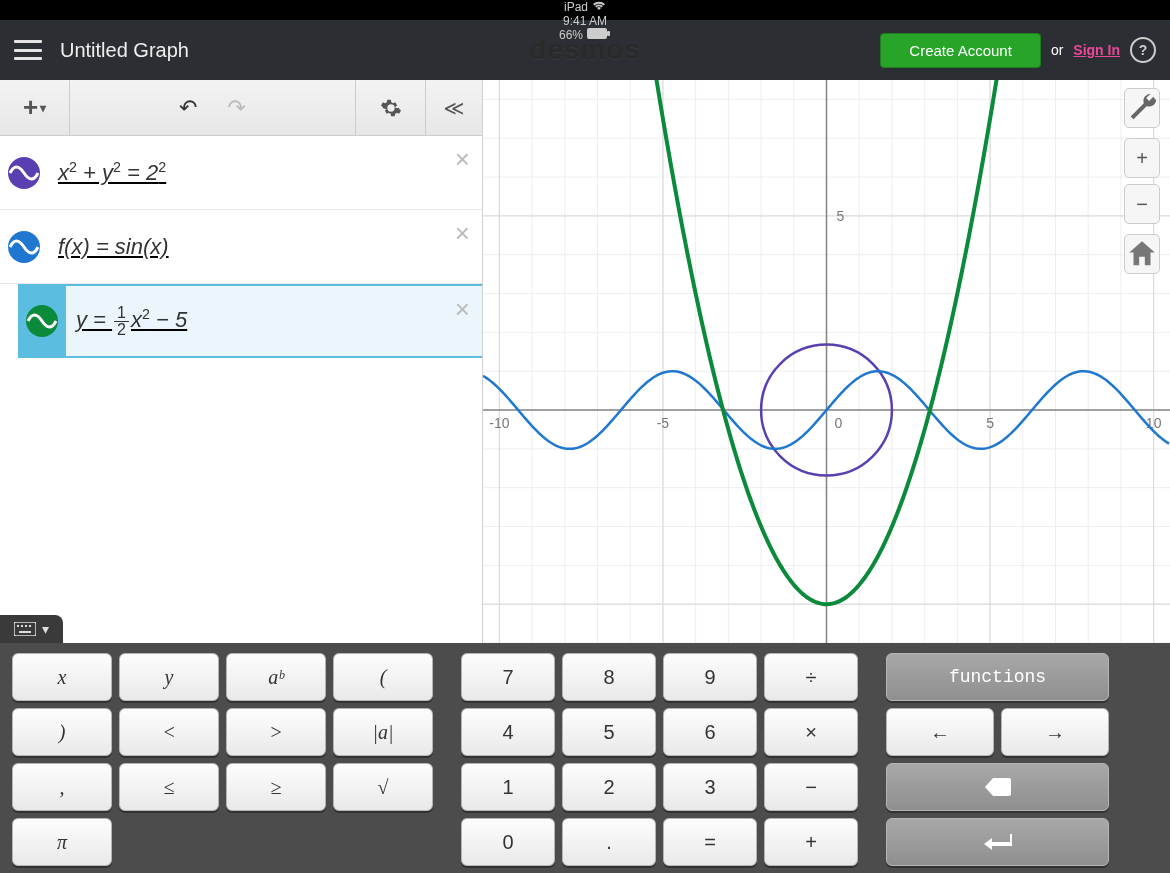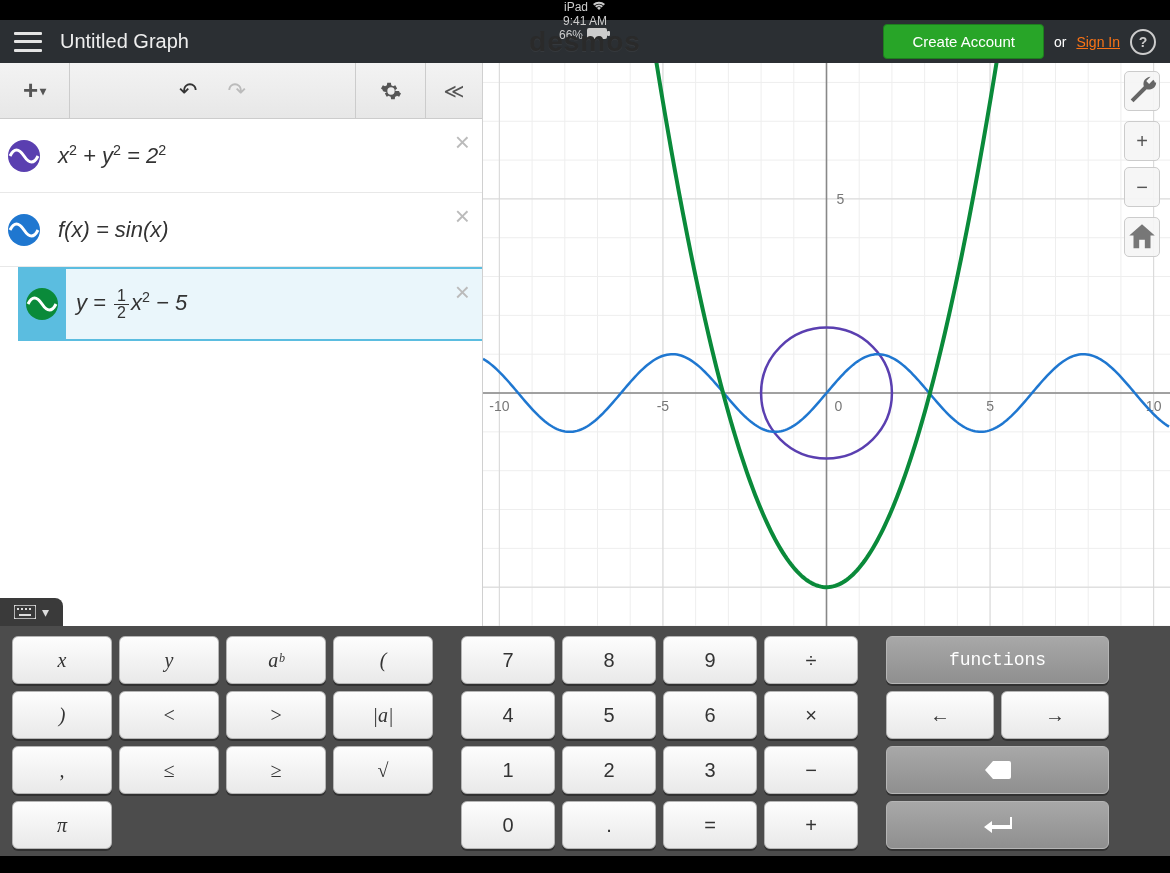--- a/index.html
+++ b/index.html
@@ -4,46 +4,46 @@
 <style>
 * { box-sizing: border-box; margin: 0; padding: 0; font-family: -apple-system, Helvetica, Arial, sans-serif; }
 html, body { width: 1170px; height: 873px; overflow: hidden; background: #000; }
 
 
 .status-bar { height: 20px; background: #000; color: #ccc; display: flex; align-items: center; justify-content: space-between; padding: 0 10px; font-size: 12px; flex-direction: column; }
 .status-left, .status-right { display: flex; align-items: center; gap: 4px; }
 .wifi-icon { display:inline-block; }
 
 
-.header { height: 43px; background: #2b2f33; display: flex; align-items: center; justify-content: space-between; padding: 0 14px; color: #fff; }
+.header { height: 60px; background: #2b2f33; display: flex; align-items: center; justify-content: space-between; padding: 0 14px; color: #fff; }
 .header-left { display: flex; align-items: center; gap: 18px; }
 .hamburger { width: 28px; height: 20px; display: flex; flex-direction: column; justify-content: space-between; cursor: pointer; }
 .hamburger span { height: 3px; background: #e4e4e4; border-radius: 1px; }
 .doc-title { font-size: 20px; font-weight: 400; color: #eee; }
 .logo { font-size: 28px; letter-spacing: 1px; color: #2a2a2a; font-weight: 600; text-shadow: 0 1px 0 rgba(255,255,255,0.05); position:absolute; left:50%; transform:translateX(-50%); }
 .header-right { display: flex; align-items: center; gap: 10px; font-size: 14px; }
 .btn-green { background: #28a528; border: 1px solid #1e7e1e; color: #fff; padding: 8px 28px; border-radius: 4px; font-size: 15px; cursor: pointer; }
-.link-signin { color: #f97316; text-decoration: underline; cursor: pointer; }
+.link-signin { color: #ec4899; text-decoration: underline; cursor: pointer; font-weight: bold; }
 .help-icon { width: 26px; height: 26px; border: 2px solid #ccc; border-radius: 50%; display: flex; align-items: center; justify-content: center; font-weight: bold; color: #ccc; cursor: pointer; }
 
 
 .main { display: flex; height: 563px; background: #fff; }
 
 
 .left-panel { width: 483px; background: #fff; display: flex; flex-direction: column; border-right: 1px solid #d0d0d0; position: relative; }
 .panel-toolbar { height: 56px; background: linear-gradient(#f3f3f3,#e7e7e7); border-bottom: 1px solid #ccc; display: flex; align-items: center; }
 .toolbtn { height: 56px; display: flex; align-items: center; justify-content: center; border-right: 1px solid #ccc; cursor: pointer; color: #555; font-size: 22px; }
 .toolbtn.add { width: 70px; font-size: 26px; font-weight: bold; }
 .toolbtn.undo { flex: 1; gap: 30px; }
 .toolbtn.gear { width: 70px; }
 .toolbtn.collapse { width: 56px; border-right: none; font-size: 20px; }
 .undo-arrow { font-size: 22px; color: #333; }
 .redo-arrow { font-size: 22px; color: #bbb; }
 
-.expr-list { flex: 1; overflow: hidden; }
+.expr-list { flex: 1; overflow: hidden; text-decoration: underline; }
 .expr-row { position: relative; min-height: 74px; border-bottom: 1px solid #e8e8e8; display: flex; align-items: center; padding: 0 46px 0 58px; font-family: "Times New Roman", serif; font-size: 22px; font-style: italic; color: #333; }
 .expr-row.selected { background: #eaf6fb; border-top: 2px solid #5bbde0; border-bottom: 2px solid #5bbde0; margin-left: 18px; }
 .expr-handle { position: absolute; left: 0; top: 0; bottom: 0; width: 48px; background: #fff; display: flex; align-items: center; justify-content: center; }
 .expr-row.selected .expr-handle { background: #5bbde0; }
 .wave-icon { width: 32px; height: 32px; border-radius: 50%; display: flex; align-items: center; justify-content: center; overflow:hidden; }
 .expr-close { position: absolute; right: 12px; top: 8px; font-size: 26px; color: #bbb; cursor: pointer; font-style: normal; font-family: sans-serif; }
 .frac { display: inline-flex; flex-direction: column; align-items: center; font-size: 16px; vertical-align: middle; line-height: 1; margin: 0 2px; font-style: normal;}
 .frac .n { border-bottom: 1px solid #333; padding: 0 3px; }
 .frac .d { padding: 0 3px; }
 sup { font-size: 0.65em; font-style: normal; }

